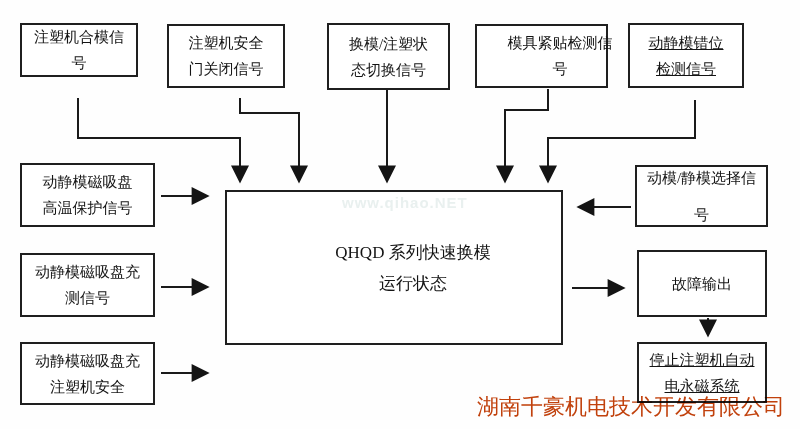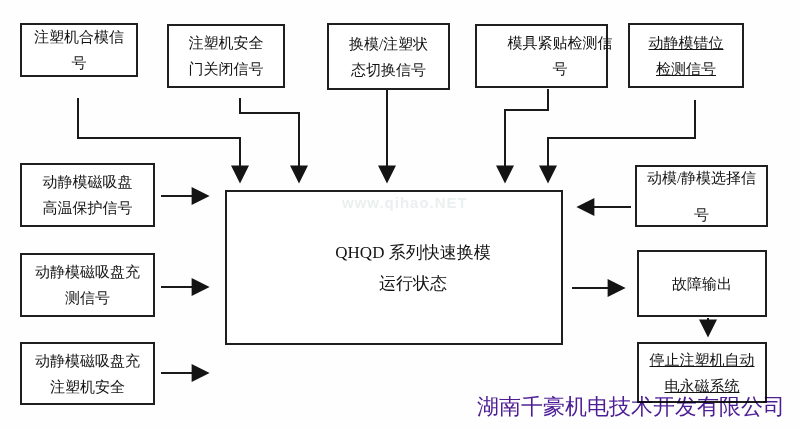--- a/index.html
+++ b/index.html
@@ -16,21 +16,21 @@
   }
   .box .ln{display:block;white-space:nowrap;}
   .center-box{font-size:17px;line-height:31px;z-index:1;}
   .wm-site{
     position:absolute;left:342px;top:194px;z-index:2;
     font-family:"Liberation Sans","DejaVu Sans",sans-serif;
     font-size:15px;font-weight:bold;letter-spacing:1px;color:#e9f0ef;white-space:nowrap;
   }
   .wm-company{
     position:absolute;left:477px;top:392px;z-index:6;white-space:nowrap;
-    font-size:22px;letter-spacing:0px;color:#4c1d95;mix-blend-mode:multiply;
+    font-size:22px;letter-spacing:0px;color:#c2410c;mix-blend-mode:multiply;
   }
   
   #b-top1{left:20px;top:23px;width:118px;height:54px;}
   #b-top2{left:167px;top:24px;width:118px;height:64px;}
   #b-top3{left:327px;top:23px;width:123px;height:67px;}
   #b-top4{left:475px;top:24px;width:133px;height:64px;padding-left:37px;}
   #b-top5{left:628px;top:23px;width:116px;height:65px;text-decoration:underline;}
   #b-left1{left:20px;top:163px;width:135px;height:64px;}
   #b-left2{left:20px;top:253px;width:135px;height:64px;}
   #b-left3{left:20px;top:342px;width:135px;height:63px;}

